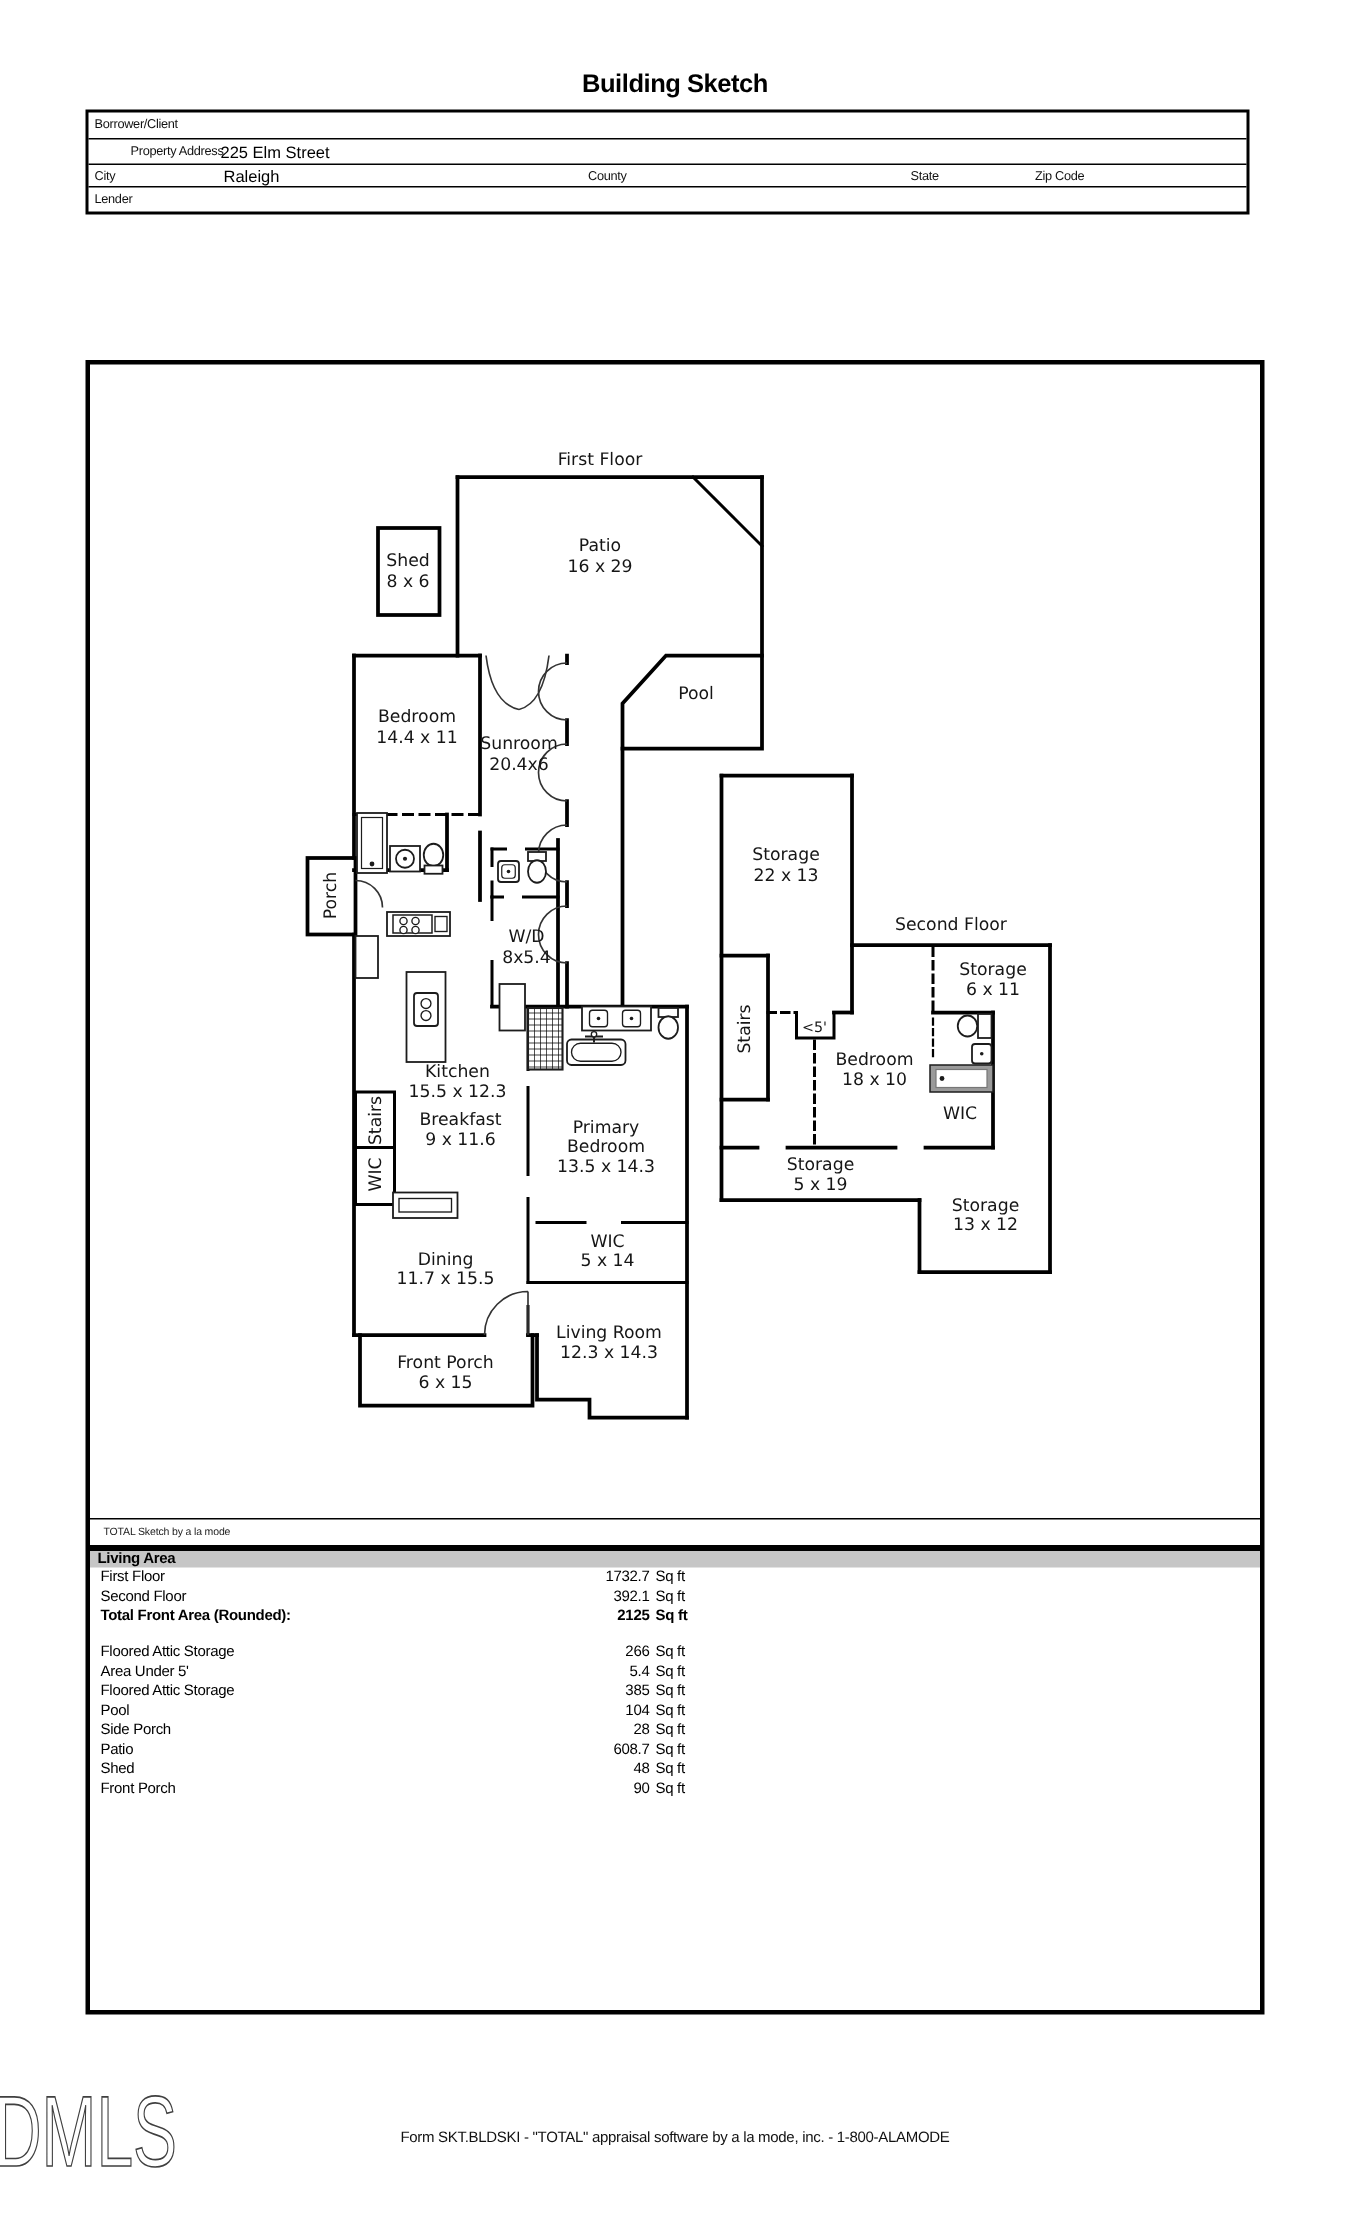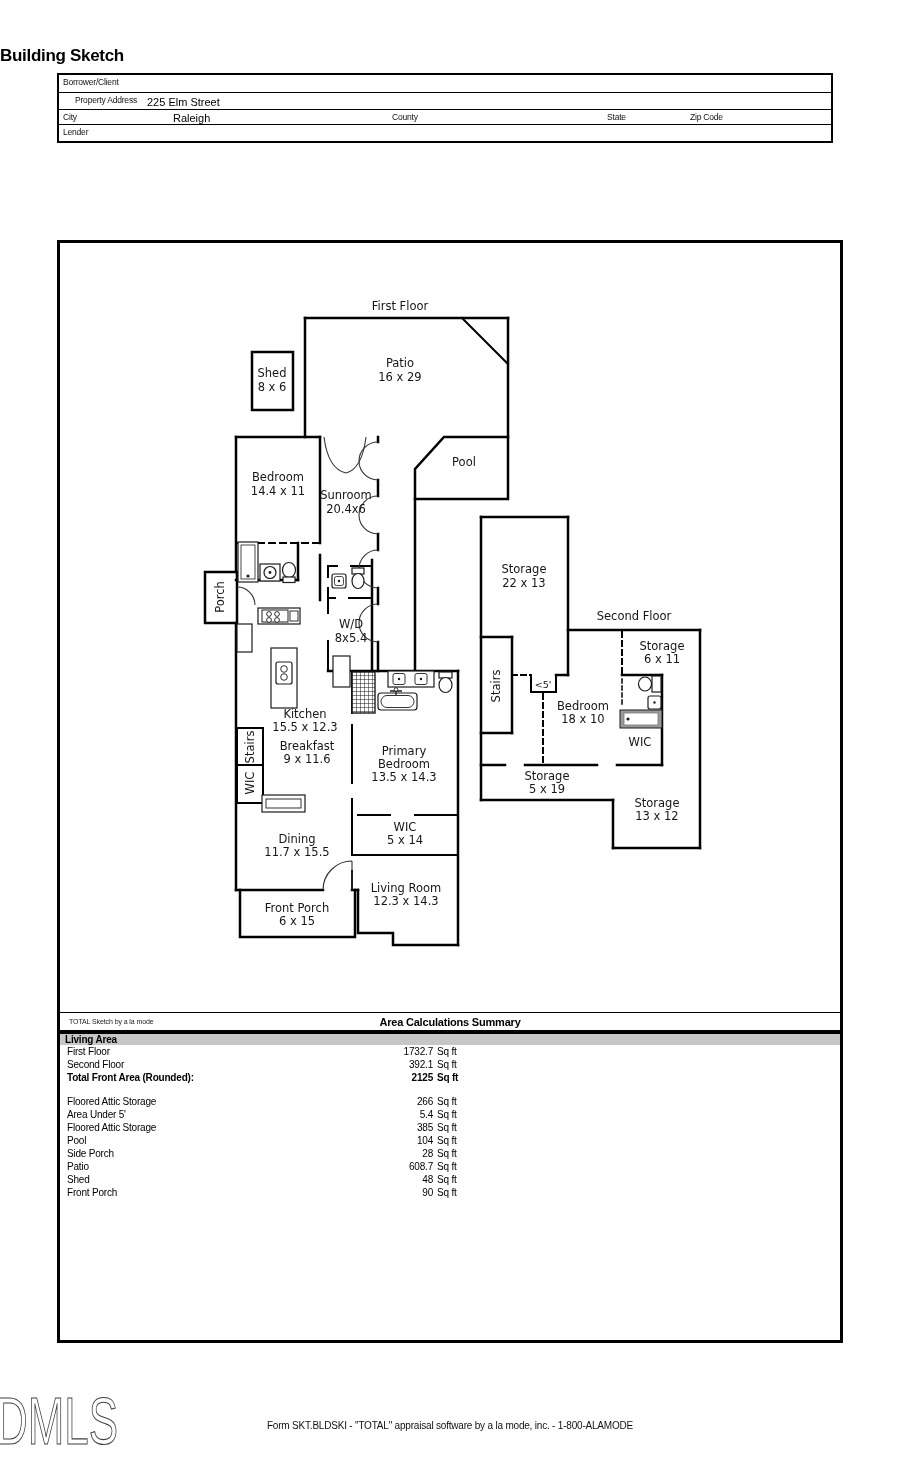--- a/index.html
+++ b/index.html
@@ -1,18 +1,18 @@
 <!DOCTYPE html>
 <html><head>
 <meta charset="utf-8">
 <style>
   html,body{margin:0;padding:0;background:#fff;}
   #page{position:relative;width:900px;height:1483px;background:#ffffff;
         font-family:"Liberation Sans",sans-serif;color:#000;overflow:hidden;}
-  .doc-title{position:absolute;top:46px;left:0;width:100%;text-align:left;
+  .doc-title{position:absolute;top:46px;left:0;width:100%;text-align:center;
         font-size:17px;font-weight:bold;letter-spacing:-0.3px;}
   
   .hdr{position:absolute;left:57px;top:73px;width:776px;height:70px;
        border:2px solid #000;box-sizing:border-box;text-decoration:underline;}
   .hrow{position:absolute;left:0;width:100%;}
   .hrow.b{border-top:1px solid #000;box-sizing:border-box;}
   .hlabel{position:absolute;top:2px;font-size:8.5px;letter-spacing:-0.2px;color:#111;}
   .hval{position:absolute;top:3px;font-size:11px;color:#000;}
   
   .bigbox{position:absolute;left:57px;top:240px;width:786px;height:1103px;
@@ -46,26 +46,26 @@
 
 <div id="page">
 
   <div class="doc-title">Building Sketch</div>
 
   <div class="hdr">
     <div class="hrow" style="top:0;height:17px;">
       <span class="hlabel" style="left:4px;">Borrower/Client</span>
     </div>
     <div class="hrow b" style="top:17px;height:17px;">
-      <span class="hlabel" style="left:4px;padding-left:12px;">Property Address</span>
+      <span class="hlabel" style="left:16px;padding-left:12px;">Property Address</span>
       <span class="hval" style="left:88px;">225 Elm Street</span>
     </div>
     <div class="hrow b" style="top:34px;height:15px;">
       <span class="hlabel" style="left:4px;">City</span>
-      <span class="hval" style="left:102px;top:2px;padding-left:12px;">Raleigh</span>
+      <span class="hval" style="left:78px;top:2px;padding-left:12px;">Raleigh</span>
       <span class="hlabel" style="left:333px;">County</span>
       <span class="hlabel" style="left:548px;">State</span>
       <span class="hlabel" style="left:631px;text-align:center;">Zip Code</span>
     </div>
     <div class="hrow b" style="top:49px;height:17px;">
       <span class="hlabel" style="left:4px;">Lender</span>
     </div>
   </div>
 
   <div class="bigbox">
@@ -279,21 +279,20 @@
         <text x="580" y="503">WIC</text>
         <text x="487" y="537">Storage</text>
         <text x="487" y="550">5 x 19</text>
         <text x="597" y="564">Storage</text>
         <text x="597" y="577">13 x 12</text>
       </g>
     </svg>
 
     <div class="sum-header">
       <span class="watermark">TOTAL Sketch by a la mode</span>
-      <div class="sum-title">Area Calculations Summary</div>
     </div>
     <div class="thickbar"></div>
 
     <div class="band" style="top:791px;">Living Area</div>
 
     <div class="arow" style="top:802px;">
       <span class="anum">1732.7</span>
       <span class="alabel">First Floor</span>
       <span class="aunit">Sq ft</span>
     </div>

